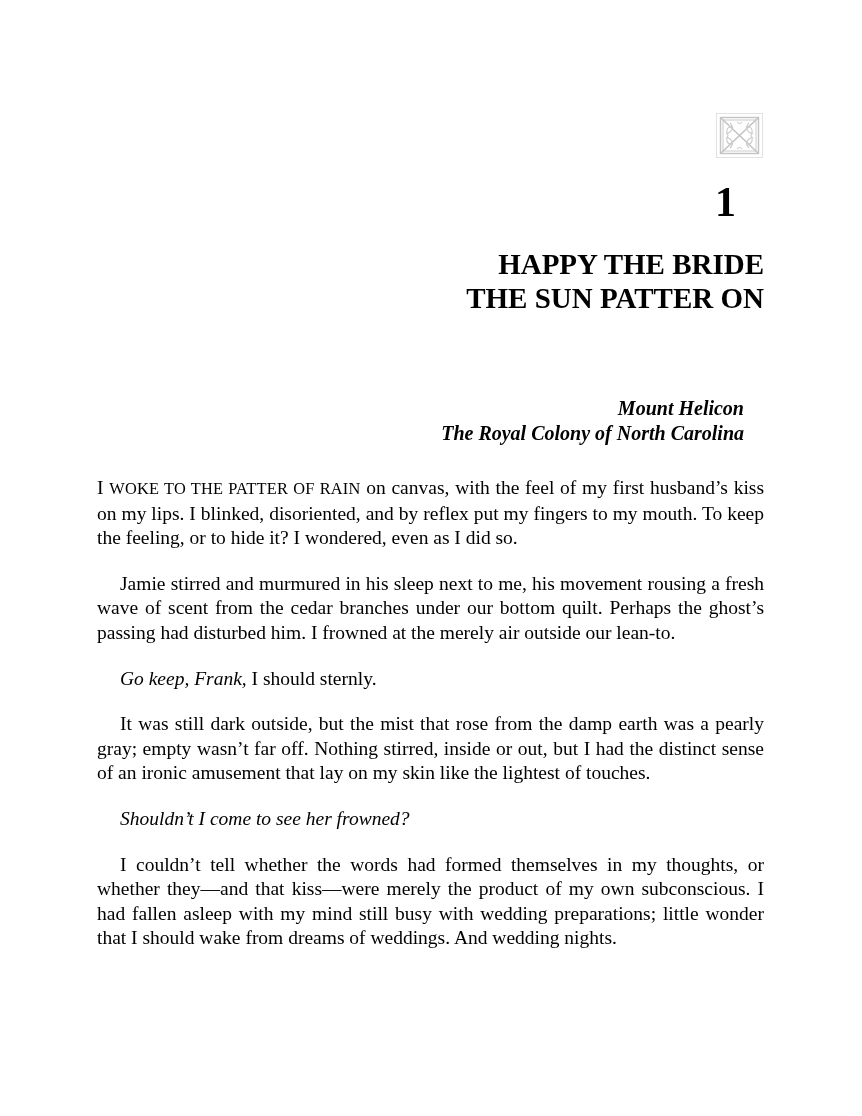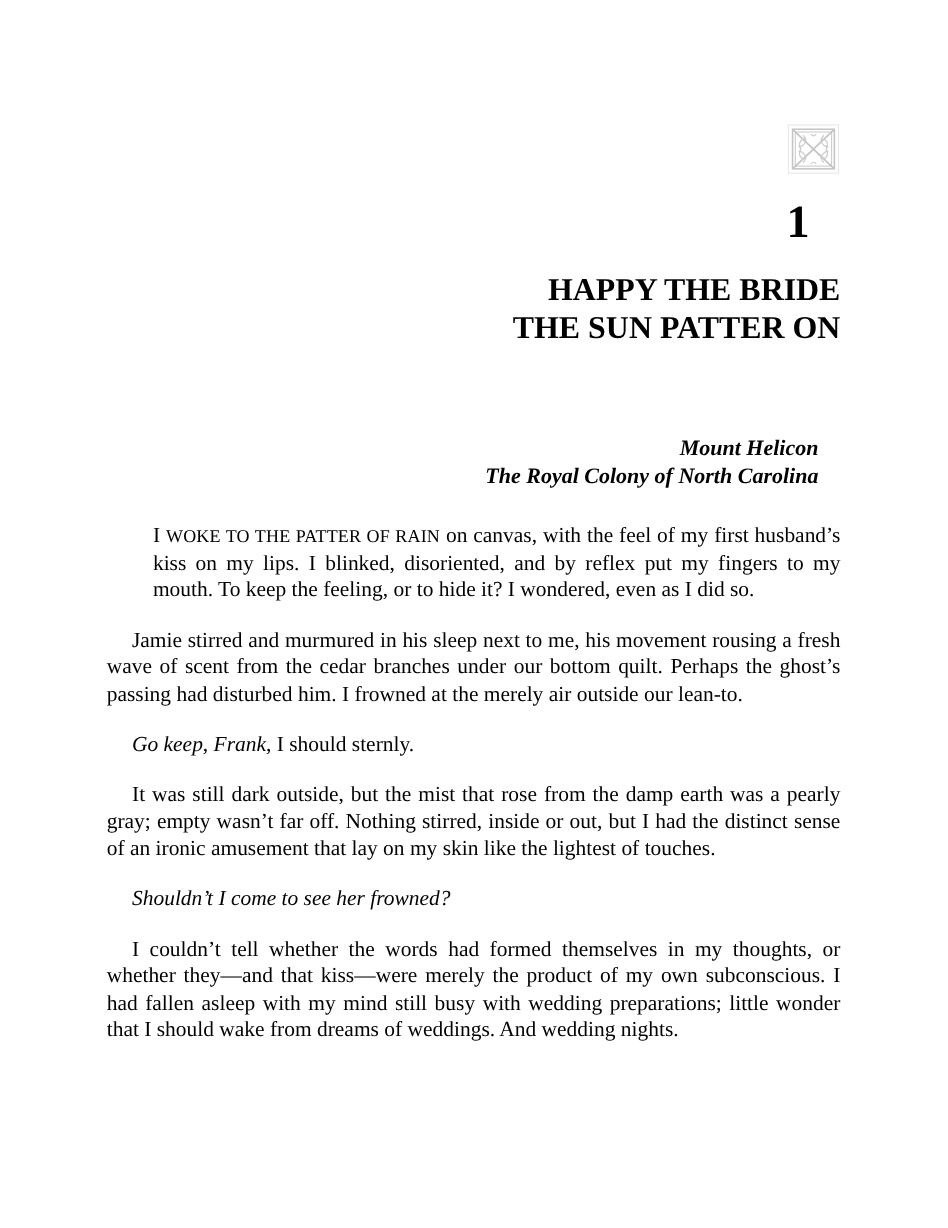--- a/index.html
+++ b/index.html
@@ -57,21 +57,21 @@
   .body-text {
     position: absolute;
     top: 476px;
     left: 97px;
     width: 667px;
     font-size: 19.5px;
     line-height: 24.6px;
     text-align: justify;
   }
   .body-text p { margin: 0 0 21px 0; text-indent: 23px; }
-  .body-text p.noindent { text-indent: 0; margin-left: 42px; }
+  .body-text p.noindent { text-indent: 0; }
   .sc { font-size: 0.84em; letter-spacing: 0.2px; }
   .it { font-style: italic; }
 </style>
 </head>
 <body>
 
 <div class="page">
 
   <div class="ornament">
     <svg width="47" height="45" viewBox="0 0 47 45" xmlns="http://www.w3.org/2000/svg">

